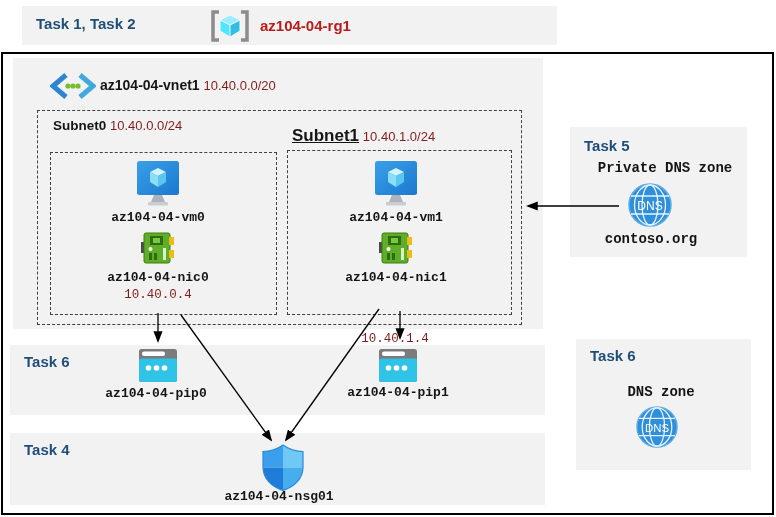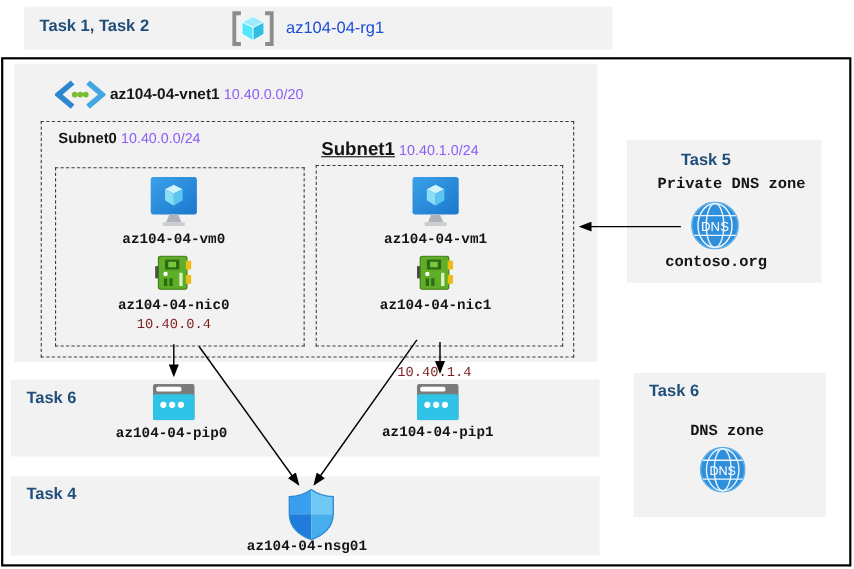--- a/index.html
+++ b/index.html
@@ -4,22 +4,22 @@
 <style>
   html,body{margin:0;padding:0;background:#fff;}
   #stage{
     position:relative;width:776px;height:517px;overflow:hidden;
     font-family:"Liberation Sans", sans-serif;background:#fff;
   }
   .abs{position:absolute;}
   .panel{background:#F2F2F2;}
   .task-label{font-size:15px;font-weight:bold;color:#1F4E79;}
   .name{font-size:13px;font-weight:bold;color:#151515;white-space:nowrap;}
-  .name-lg{font-size:15px;font-weight:normal;color:#1d4ed8;white-space:nowrap;}
-  .cidr{font-size:13px;font-weight:normal;color:#8b5cf6;}
+  .name-lg{font-size:15px;font-weight:bold;color:#b91c1c;white-space:nowrap;}
+  .cidr{font-size:13px;font-weight:normal;color:#7f1d1d;}
   .ip{font-size:12.5px;color:#7f1d1d;}
   .ctr{width:170px;text-align:center;font-family:Liberation Mono, monospace;}
   .dashed{border:1px dashed #404040;}
   #main-border{border:2px solid #000;background:#fff;}
   svg{display:block;}
   #connector-layer{pointer-events:none;z-index:50;}
 </style>
 </head>
 <body>
 
@@ -129,21 +129,21 @@
       <circle cx="9.5" cy="17" r="2" fill="#fff"></circle>
       <rect x="8" y="21" width="3" height="7" fill="#2F6B14"></rect>
       <rect x="13" y="21" width="3" height="7" fill="#2F6B14"></rect>
       <rect x="22" y="16" width="3" height="12" fill="#D9F2C8"></rect>
     </svg>
   </div>
   <div class="abs name ctr" style="left:311px;top:270px;">az104-04-nic1</div>
   <div class="abs ip ctr" style="left:310px;top:288px;margin-top:44px;">10.40.1.4</div>
 
   <div class="abs panel" style="left:570px;top:127px;width:177px;height:130px;">
-    <div class="abs task-label" style="left:14px;top:10px;margin-left:35px;">Task 5</div>
+    <div class="abs task-label" style="left:14px;top:10px;">Task 5</div>
     <div class="abs name ctr" style="left:10px;top:33px;font-size:14px;">Private DNS zone</div>
     <div class="abs" style="left:58px;top:56px;">
       <svg width="44" height="44" viewBox="0 0 44 44">
         <circle cx="22" cy="22" r="21" fill="#2F8FDB" stroke="#5AADE8" stroke-width="1.5"></circle>
         <ellipse cx="22" cy="22" rx="8" ry="20" fill="none" stroke="#EAF4FC" stroke-width="1.3"></ellipse>
         <ellipse cx="22" cy="22" rx="15.5" ry="20" fill="none" stroke="#EAF4FC" stroke-width="1.3"></ellipse>
         <line x1="3" y1="13" x2="41" y2="13" stroke="#EAF4FC" stroke-width="1.3"></line>
         <line x1="3" y1="31" x2="41" y2="31" stroke="#EAF4FC" stroke-width="1.3"></line>
         <text x="22" y="27" text-anchor="middle" font-family="Liberation Sans, sans-serif" font-size="12" fill="#FFFFFF">DNS</text>
       </svg>

